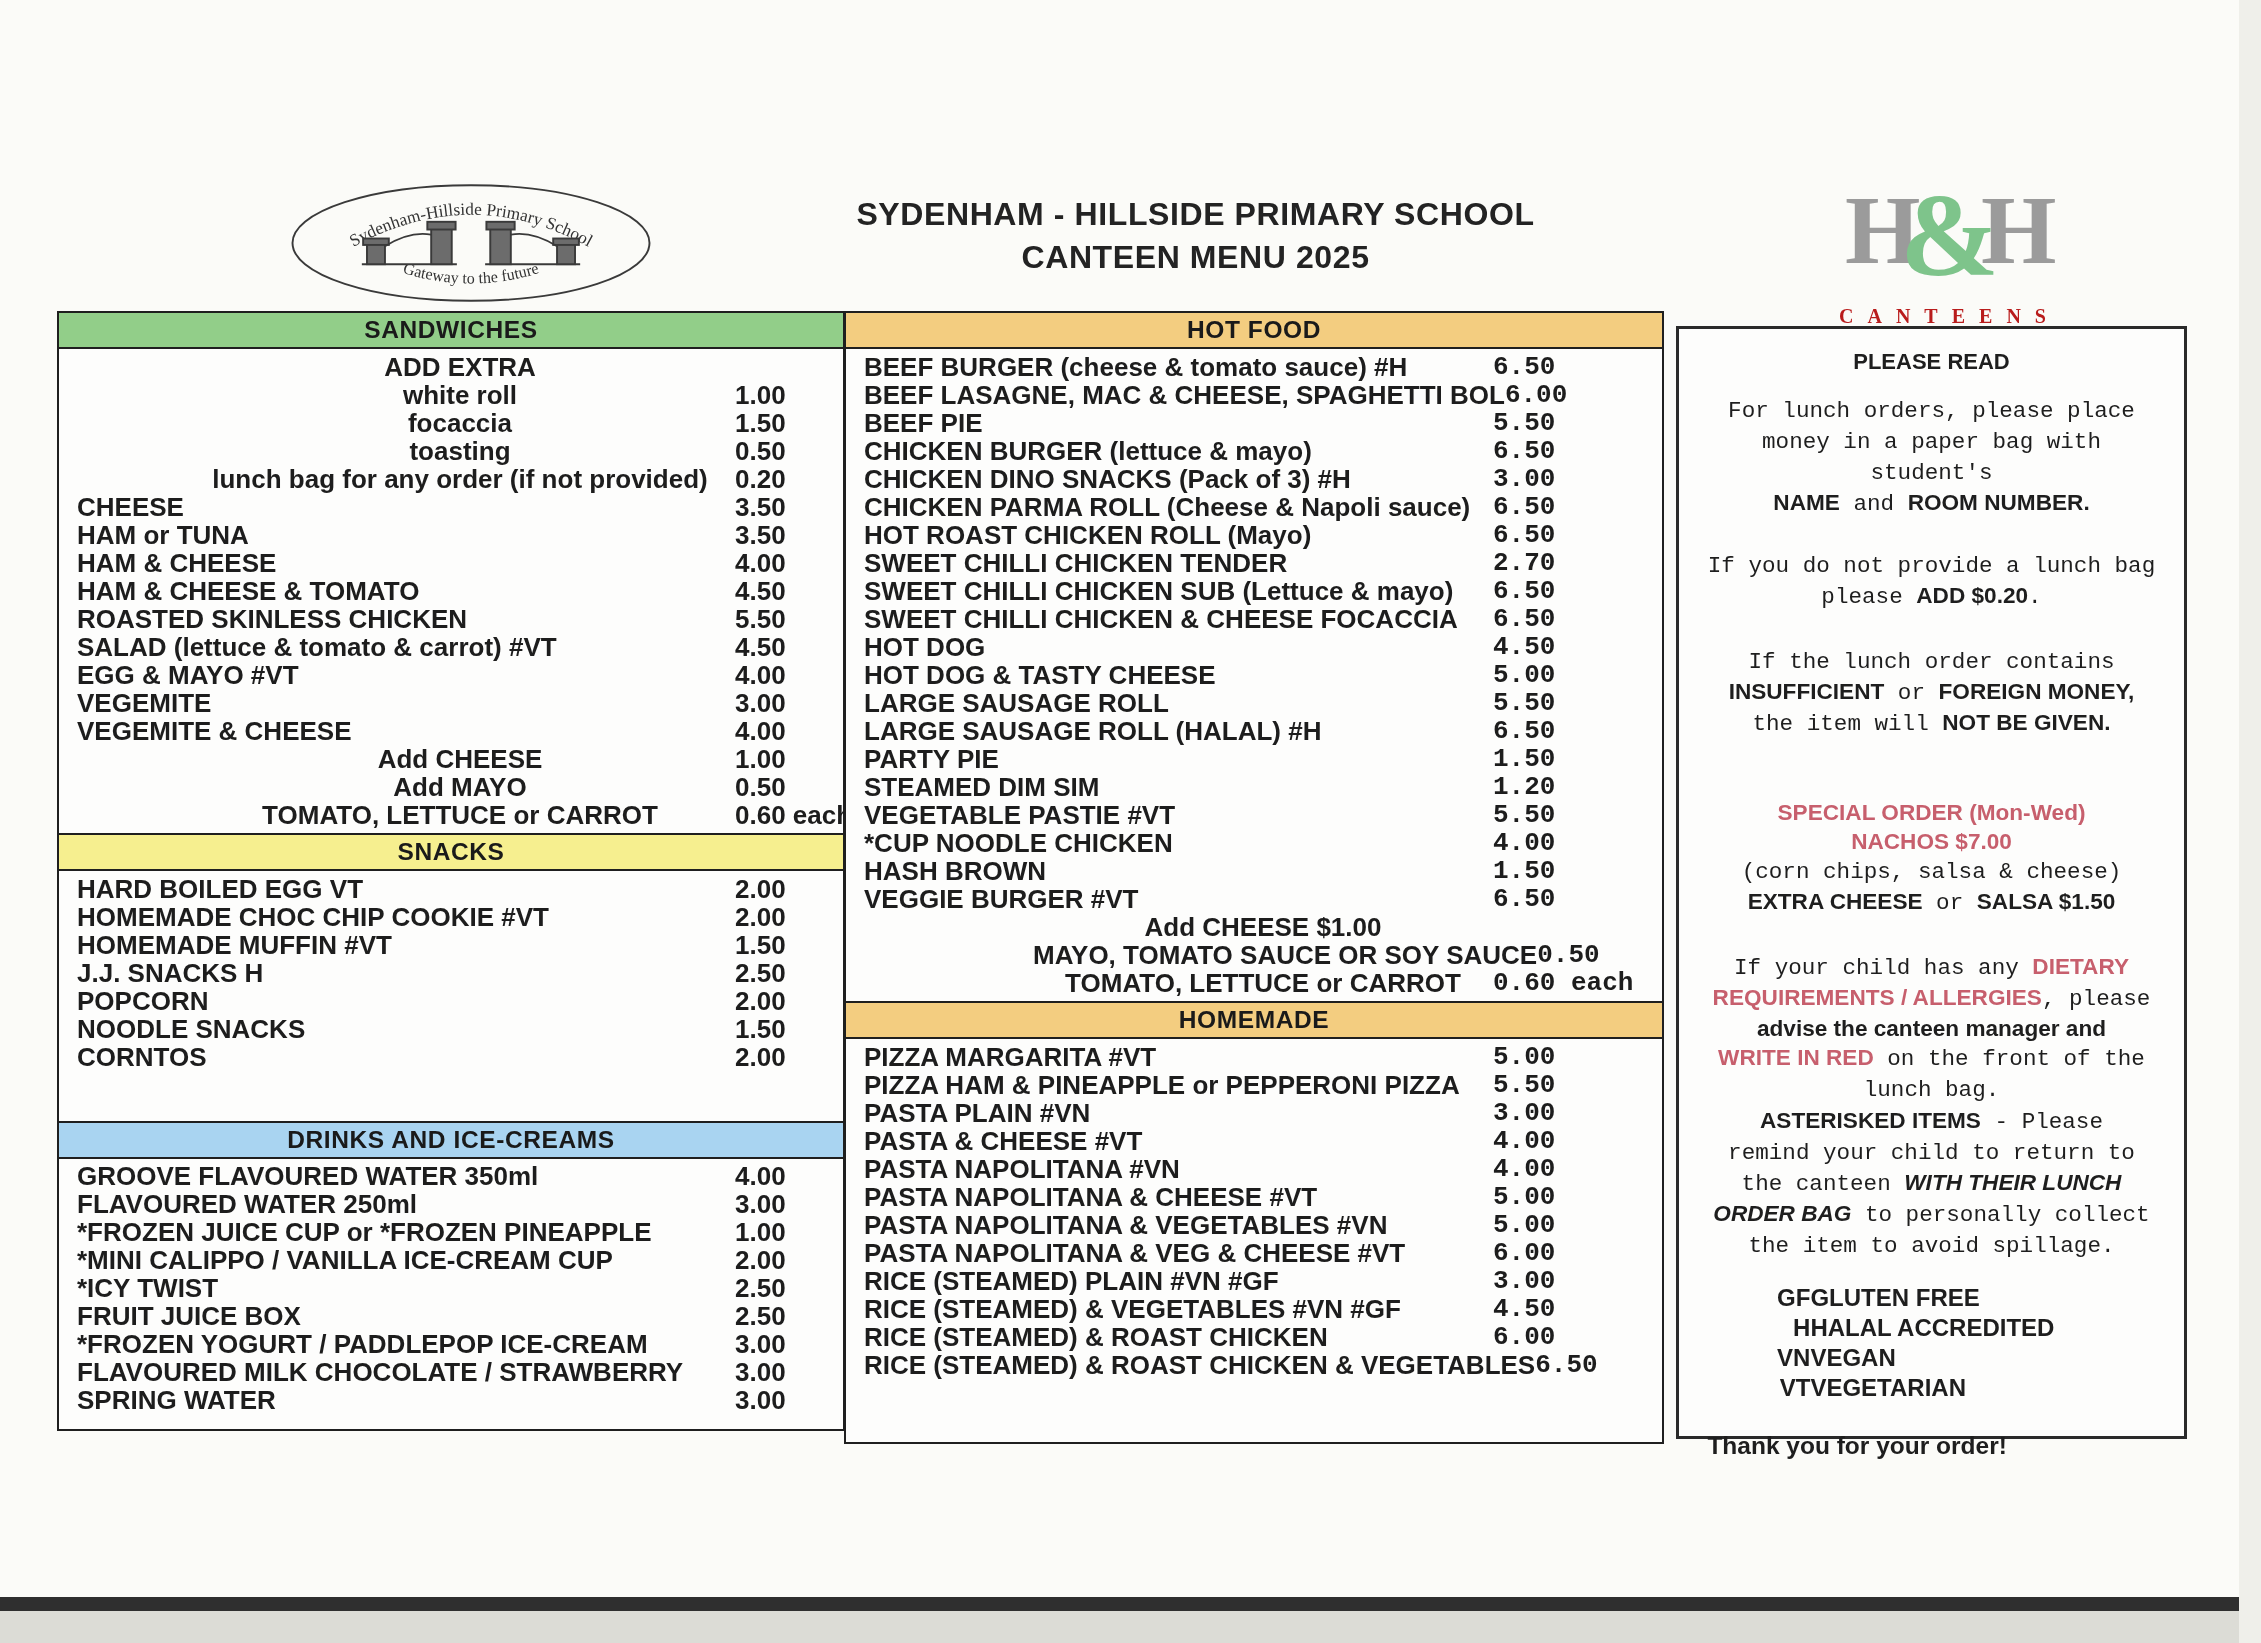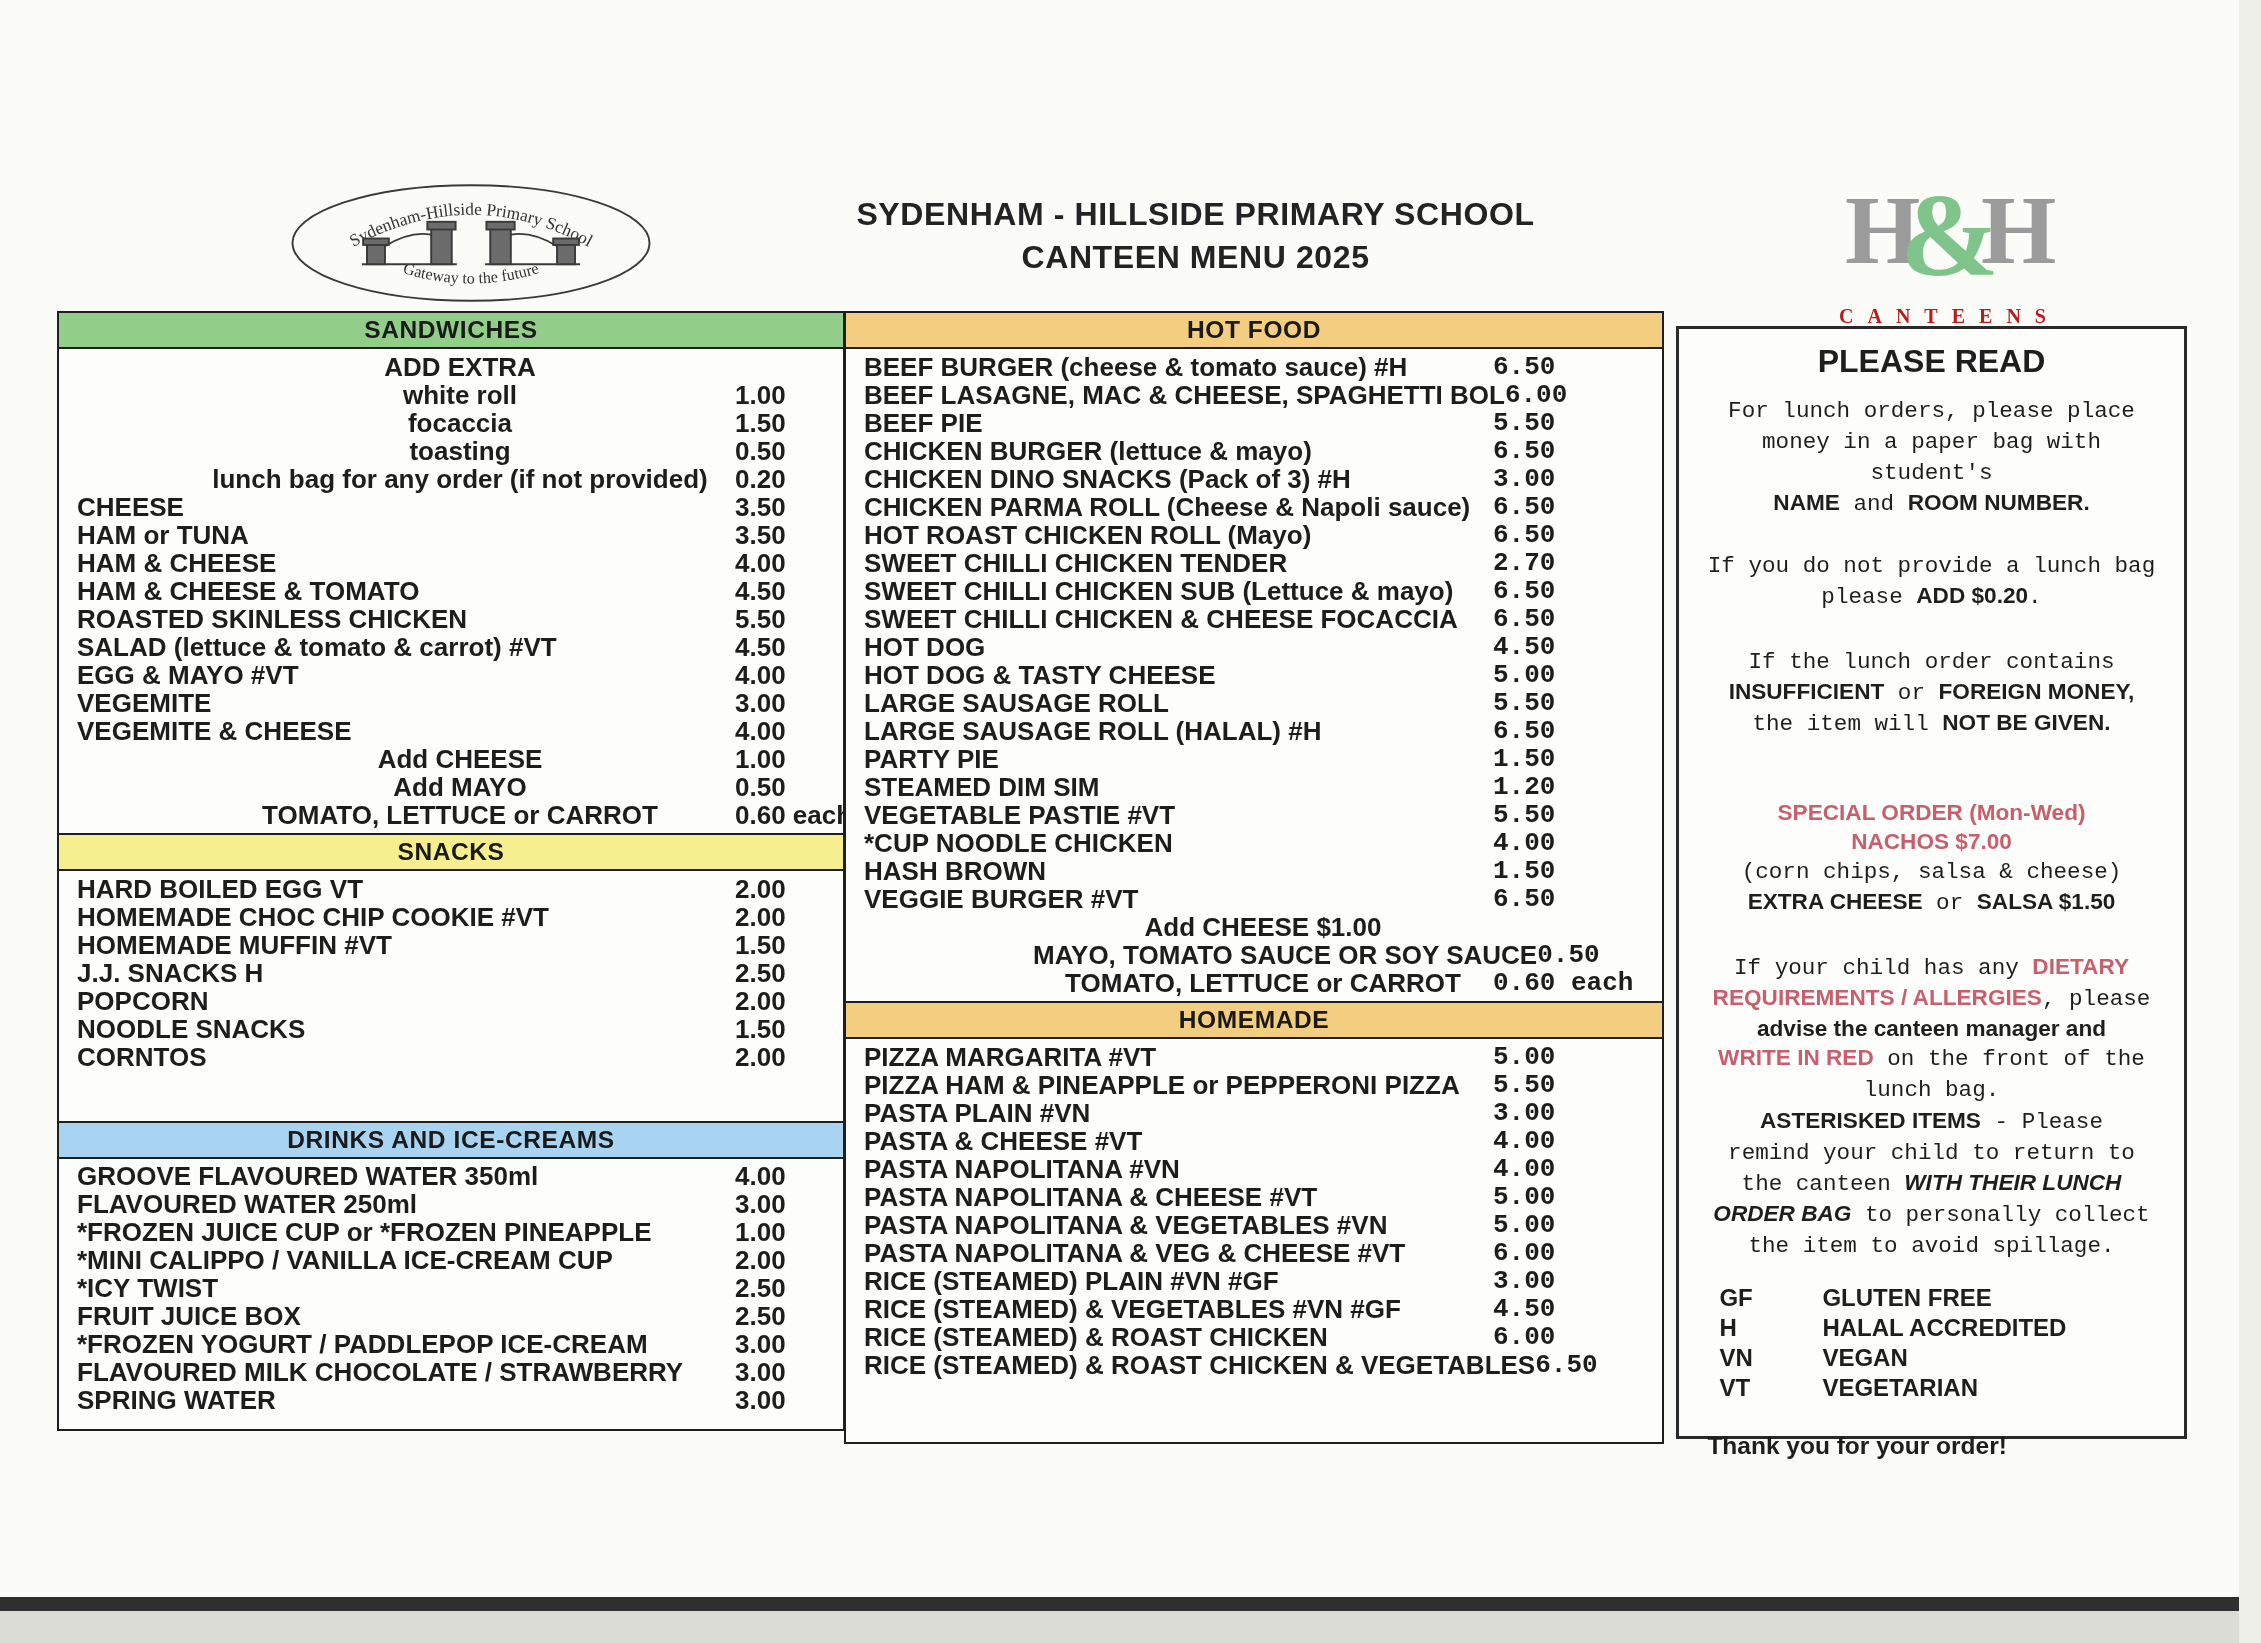--- a/index.html
+++ b/index.html
@@ -49,32 +49,32 @@
   .box-mid  .row.center .label{margin-left:169px;}
   .spacer-sm{height:46px;}
   .pad-bottom-left{height:10.3px;}
   .pad-bottom-mid{height:59px;}
   
   .read-panel{
     position:absolute; left:1676px; top:326px; width:511px; height:1113px;
     background:#fdfdfc; border:3.2px solid #2a2a2a; box-sizing:border-box;
     padding:17px 22px 0 22px; text-align:center; font-size:22.6px; line-height:29px; color:#1e1e1e;
   }
-  .panel-title{font-size:32px; font-weight:700; height:31px; line-height:31px; margin-bottom:18px;}
+  .panel-title{font-size:22px; font-weight:700; height:31px; line-height:31px; margin-bottom:18px;}
   .para{margin-bottom:31px;}
   .p-bag{margin-bottom:34px;}
   .p-money{margin-bottom:59px;}
   .p-special{margin-bottom:34px;}
   .p-dietary{margin-bottom:1.3px;}
   .p-asterisk{margin-bottom:22px;}
   .run-n{font-weight:400;font-family:Liberation Mono, monospace;}
   .run-b{font-weight:700;}
   .run-rb{font-weight:700; color:var(--red);}
   .run-bi{font-weight:700; font-style:italic;}
-  .legend{text-align:left; padding-left:6.4px; margin-bottom:27px;margin-left:12px;}
+  .legend{text-align:right; padding-left:6.4px; margin-bottom:27px;}
   .legend-row{display:flex; height:30px; line-height:30px; font-weight:700; font-size:24px;}
   .legend-code{width:103px; flex:0 0 auto;}
   .thanks{text-align:left; padding-left:6.4px; font-weight:700; font-size:24.5px; line-height:31px;}
   
   .scan-bar{position:absolute; left:0; top:1597px; width:2261px; height:14px; background:#2f2f2f;}
   .scan-strip{position:absolute; left:0; top:1611px; width:2261px; height:32px; background:#dcdcd6;}
   .scan-edge{position:absolute; right:0; top:0; width:22px; height:1644px; background:#efefea;}
   svg text{font-family:"Liberation Serif", serif;}
 </style>
 </head>

